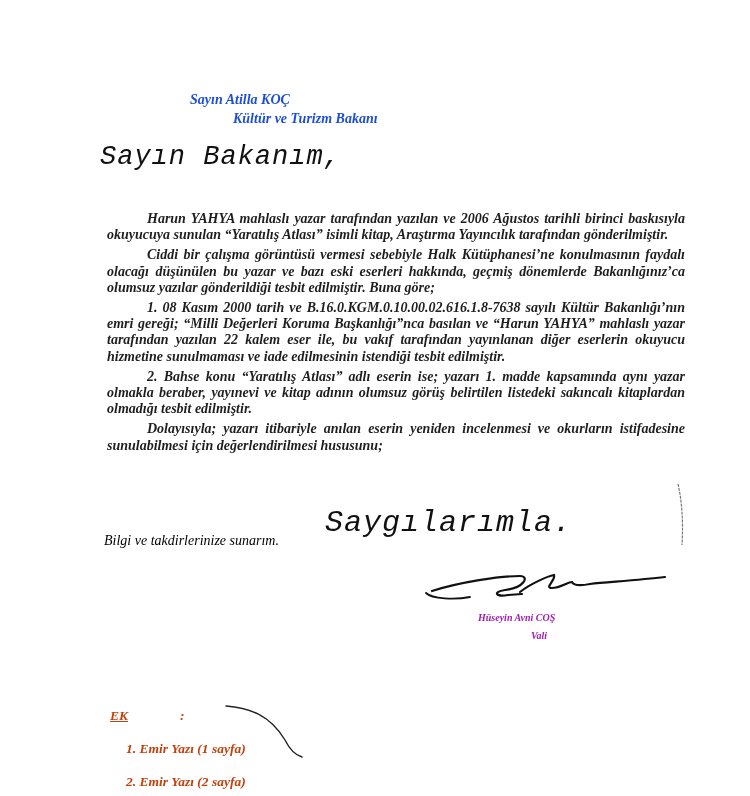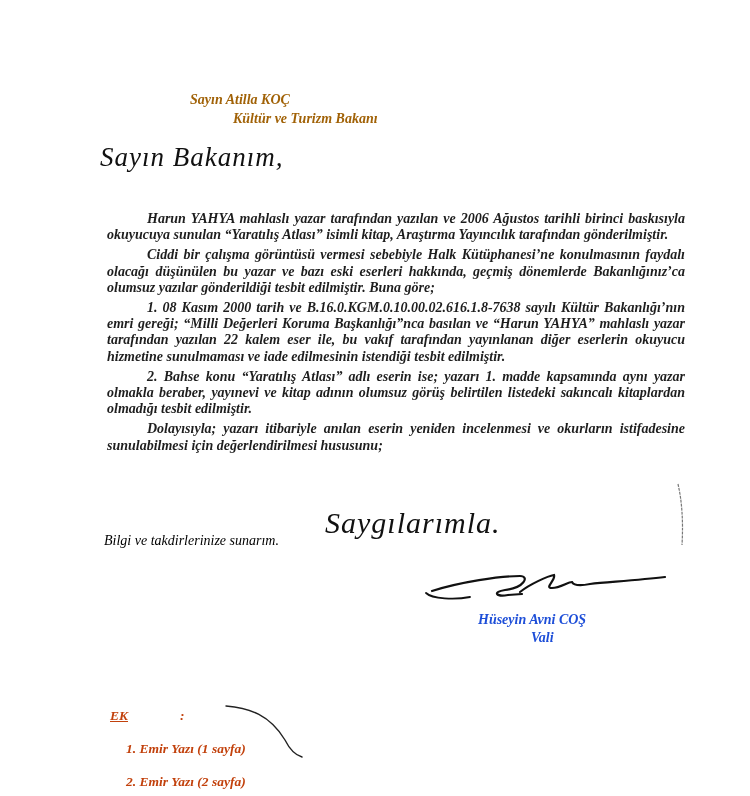--- a/index.html
+++ b/index.html
@@ -1,25 +1,25 @@
 <!DOCTYPE html>
 <html><head>
 <meta charset="utf-8">
 <style>
   html, body { margin:0; padding:0; background:#ffffff; }
   body { width:750px; height:796px; position:relative; overflow:hidden;
          font-family:"Liberation Serif","DejaVu Serif",serif; color:#1c1c1c; }
   .abs { position:absolute; }
   .serif-it { font-family:"Liberation Serif","DejaVu Serif",serif; font-style:italic; font-weight:bold; }
-  .recipient { left:190px; font-size:14px; color:#a16207; }
-  .hand { font-family:Liberation Serif, serif; font-style:italic; font-weight:normal; color:#111; letter-spacing:1px; }
+  .recipient { left:190px; font-size:14px; color:#1d4ed8; }
+  .hand { font-family:Liberation Mono, monospace; font-style:italic; font-weight:normal; color:#111; letter-spacing:1px; }
   .body-text { left:103px; width:586px; font-size:14px; line-height:16.2px; text-align:justify; color:#1e1e1e; }
   .para { margin:4px; text-indent:40px; }
   .closing { left:104px; top:533px; font-size:14px; color:#000000; }
-  .sig-name { left:478px; font-size:14px; color:#1d4ed8; }
+  .sig-name { left:478px; font-size:10px; color:#a21caf; }
   .ek { left:110px; font-size:13.5px; color:#c2410c; }
   .ek-item { margin:16px; line-height:17px; }
   svg { position:absolute; overflow:visible; }
 </style>
 </head>
 <body>
 
 <div class="abs recipient serif-it" style="top:92px;">Sayın Atilla KOÇ</div>
 <div class="abs recipient serif-it" style="top:111px; left:233px;font-style:italic;">Kültür ve Turizm Bakanı</div>
 

